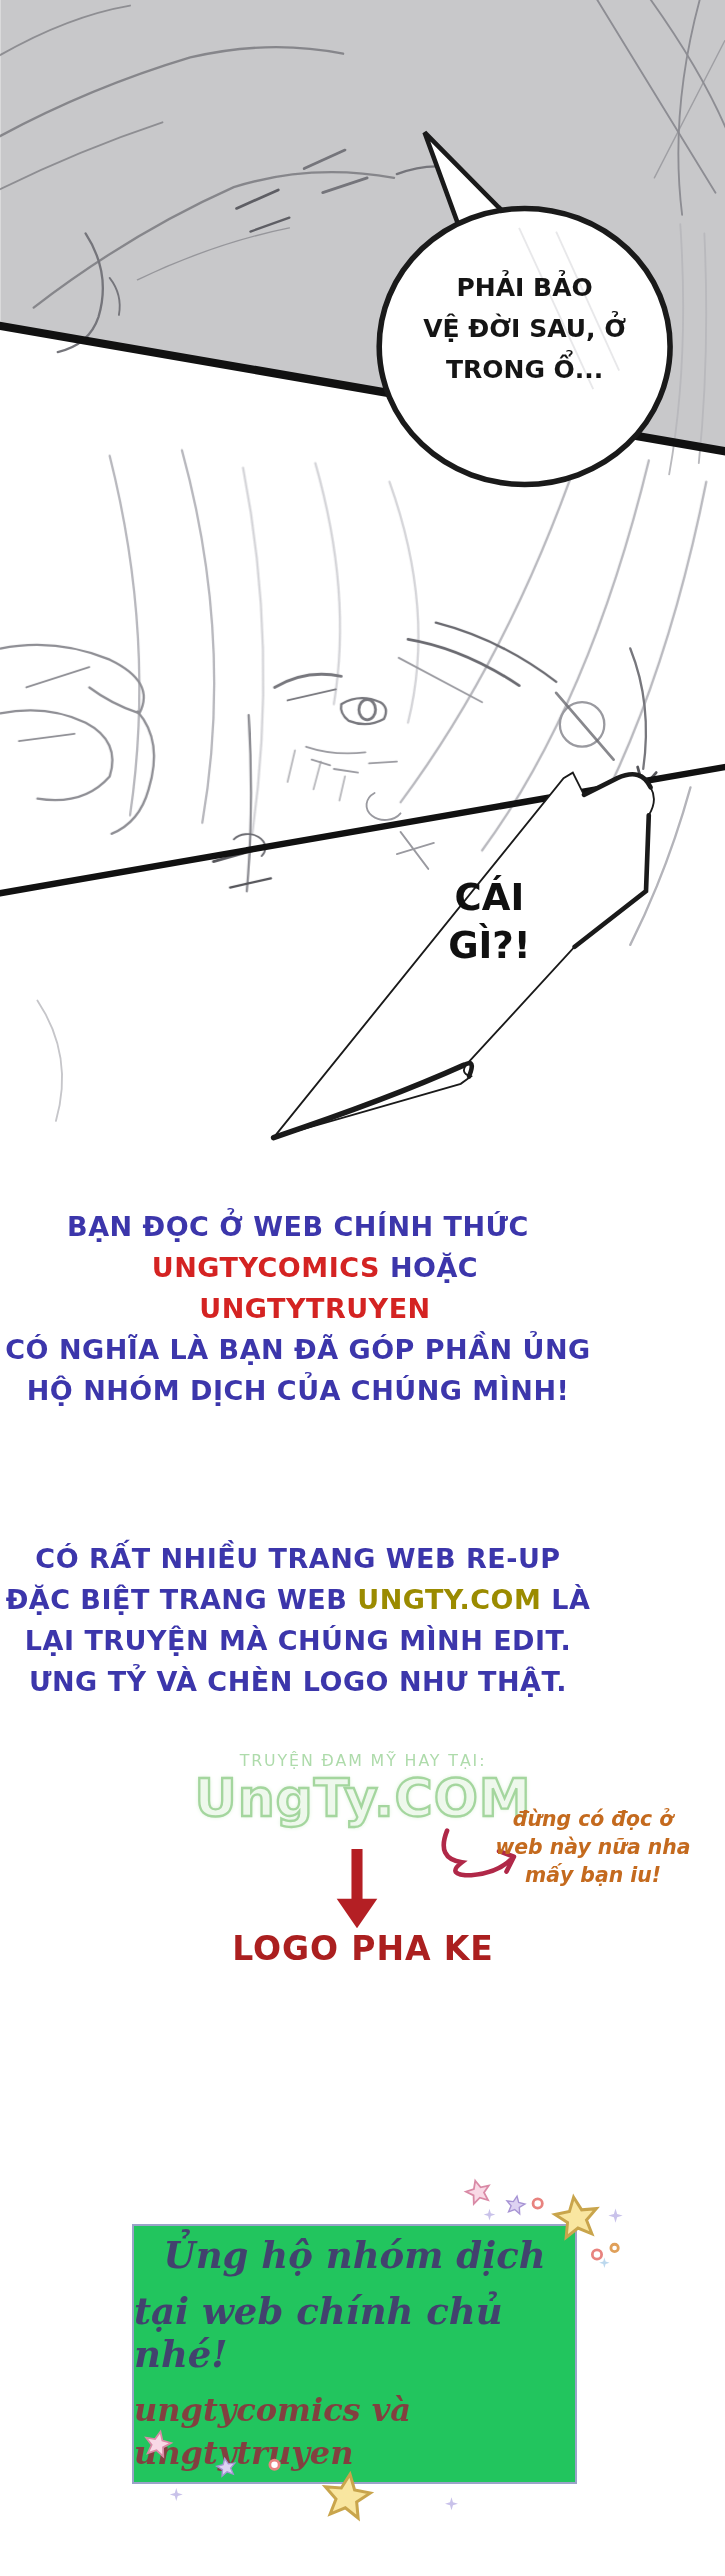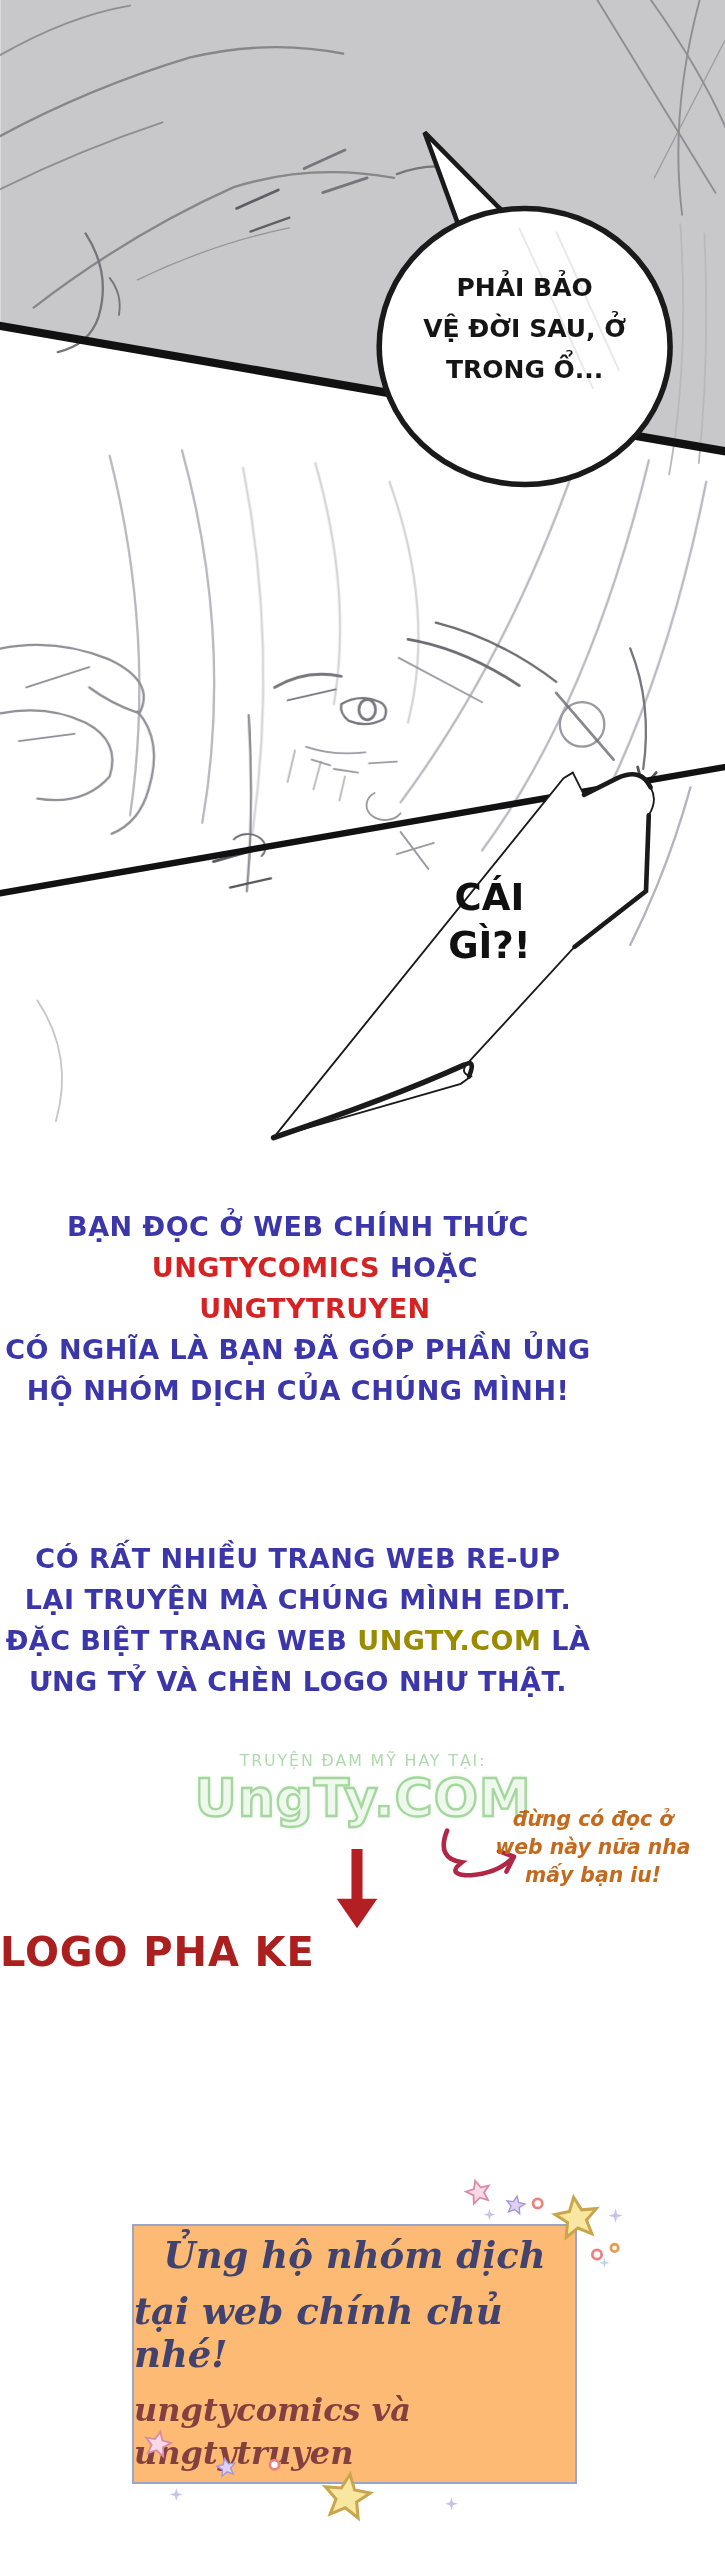--- a/index.html
+++ b/index.html
@@ -9,26 +9,26 @@
   .txtblock{width:596px;text-align:center;font-weight:bold;}
   .comic{font-size:27px;line-height:41px;letter-spacing:0.5px;}
   .blue{color:#3c36ab;}
   .red{color:#d42322;margin-left:34px;}
   .olive{color:#9b8b00;}
   .tagline{width:726px;text-align:center;font-weight:normal;font-size:15.8px;
            letter-spacing:1.9px;color:#aedbab;}
   .sitelogo{width:726px;text-align:center;font-weight:bold;font-size:52px;
             letter-spacing:0.9px;color:#eef8ec;-webkit-text-stroke:2.3px #a4d69e;
             text-shadow:0 0 5.6px #cfeccb;}
-  .fakelabel{width:726px;font-weight:bold;font-size:40px;
+  .fakelabel{width:726px;text-align:center;font-weight:bold;font-size:33px;
              letter-spacing:0.9px;color:#ab1f1f;}
   .sidenote{width:222px;text-align:center;font-weight:bold;font-style:italic;
             font-size:20.4px;line-height:28px;color:#c46a1e;}
   .footbox{left:132px;top:2224px;width:441px;height:256px;border:2.8px solid #9aa3c8;
-           background:#fdba74;display:flex;flex-direction:column;justify-content:center;
+           background:#22c55e;display:flex;flex-direction:column;justify-content:center;
            align-items:center;gap:13px;}
   .script{font-family:"DejaVu Serif",serif;font-style:italic;font-weight:bold;
           color:#42426e;font-size:37px;line-height:43px;}
   .script.maroon{color:#824040;font-size:32px;}
   svg{display:block;}
 </style>
 </head>
 <body>
 
 <div class="stage">
@@ -141,22 +141,22 @@
   <div class="abs txtblock comic" style="top:1206px">
     <div class="blue">BẠN ĐỌC Ở WEB CHÍNH THỨC</div>
     <div><span class="red">UNGTYCOMICS</span><span class="blue"> HOẶC </span><span class="red">UNGTYTRUYEN</span></div>
     <div class="blue">CÓ NGHĨA LÀ BẠN ĐÃ GÓP PHẦN ỦNG</div>
     <div class="blue">HỘ NHÓM DỊCH CỦA CHÚNG MÌNH!</div>
   </div>
 
 
   <div class="abs txtblock comic blue" style="top:1538px">
     <div>CÓ RẤT NHIỀU TRANG WEB RE-UP</div>
+    <div><span>ĐẶC BIỆT TRANG WEB </span><span class="olive">UNGTY.COM</span><span> LÀ</span></div>
     <div>LẠI TRUYỆN MÀ CHÚNG MÌNH EDIT.</div>
-    <div><span>ĐẶC BIỆT TRANG WEB </span><span class="olive">UNGTY.COM</span><span> LÀ</span></div>
     <div>ƯNG TỶ VÀ CHÈN LOGO NHƯ THẬT.</div>
   </div>
 
   <div class="abs tagline" style="top:1751px">TRUYỆN ĐAM MỸ HAY TẠI:</div>
   <div class="abs sitelogo" style="top:1768px">UngTy.COM</div>
 
   <svg class="abs" style="left:329px;top:1849px" width="56" height="83" viewBox="0 0 60 90">
     <rect x="24" y="0" width="12" height="58" fill="#b41f24"></rect>
     <polygon points="8,54 52,54 30,86" fill="#b41f24"></polygon>
   </svg>

